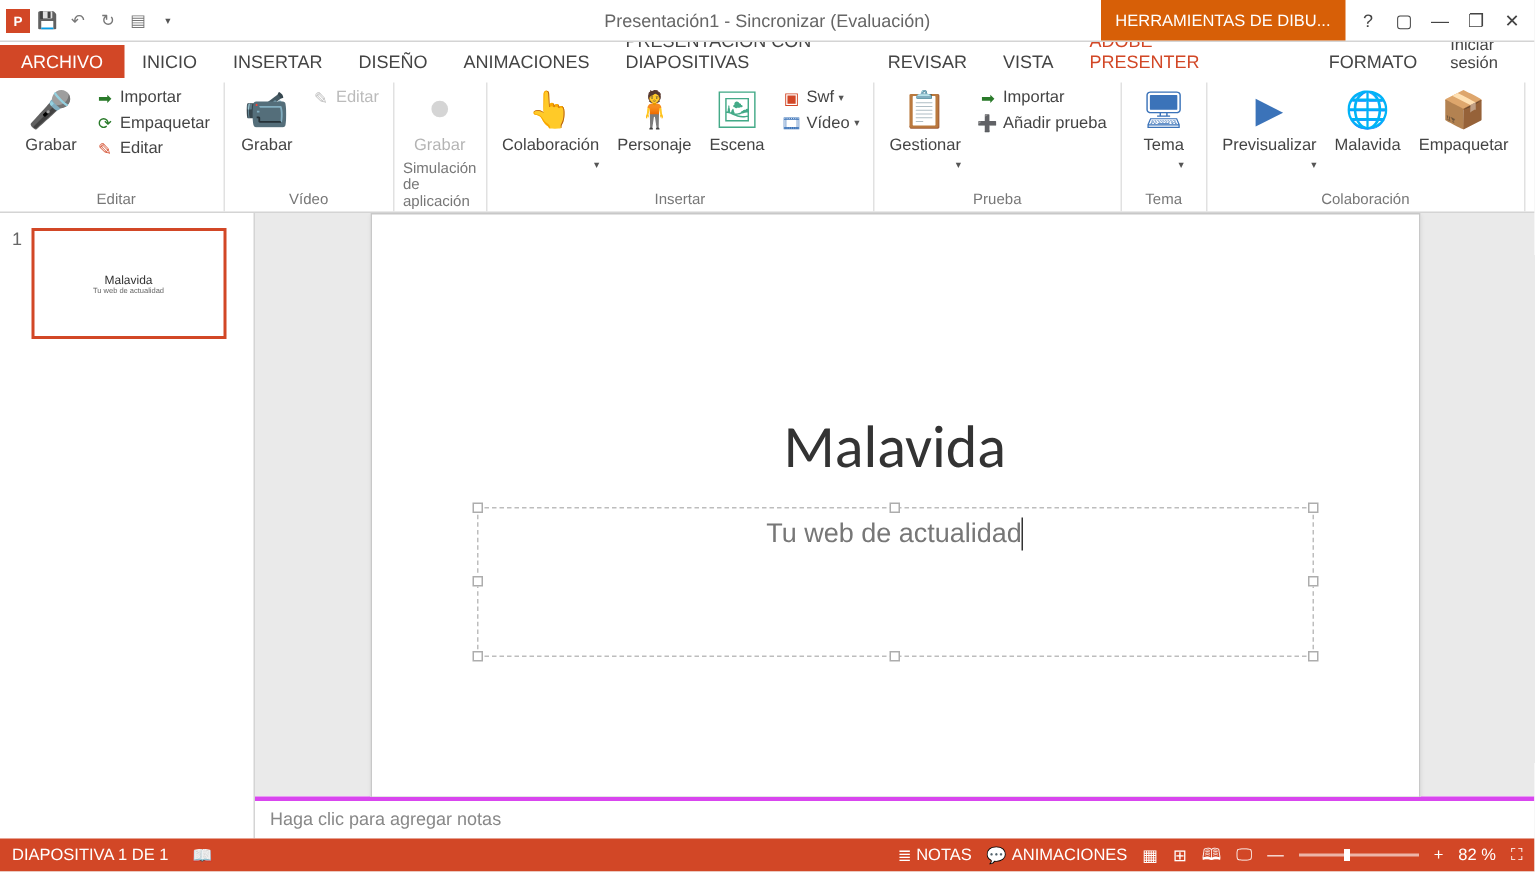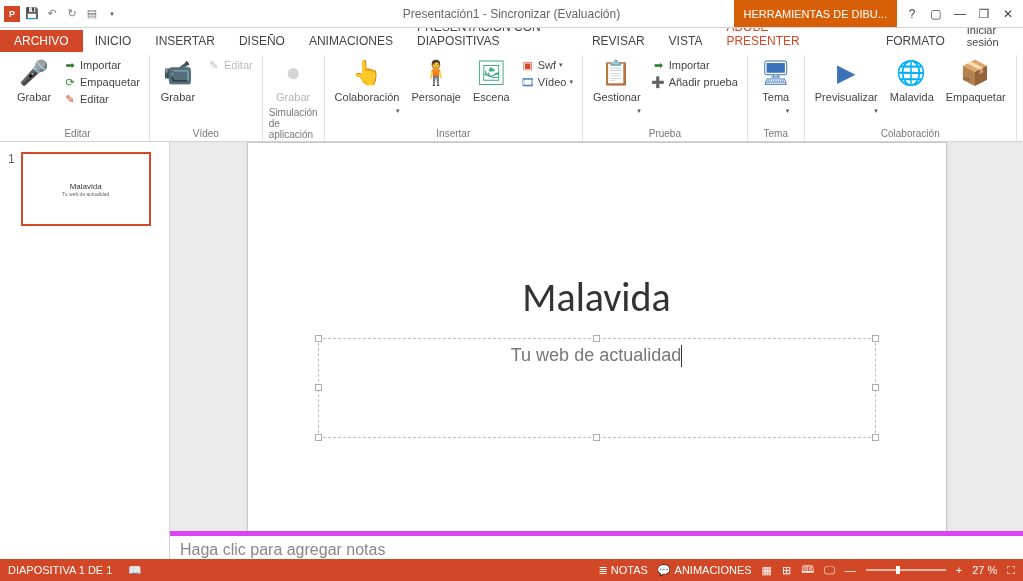--- a/index.html
+++ b/index.html
@@ -44,21 +44,21 @@
 .thumb-sub{font-size:5px;color:#666}
 .canvas-area{flex:1;display:flex;flex-direction:column;background:#eaeaea}
 .canvas-scroll{flex:1;display:flex;align-items:center;justify-content:center;padding:20px;overflow:auto}
 .slide{background:#fff;border:1px solid #c8c8c8;width:700px;height:390px;position:relative;box-shadow:0 1px 3px rgba(0,0,0,0.08)}
 .slide-title{position:absolute;top:130px;left:0;right:0;text-align:center;font-size:40px;font-family:Calibri,sans-serif;color:#333}
 .subtitle-box{position:absolute;top:195px;left:70px;right:70px;height:100px;border:1px dashed #bdbdbd}
 .subtitle-text{text-align:center;font-size:18px;font-family:Calibri,sans-serif;color:#777;padding-top:5px}
 .handle{position:absolute;width:7px;height:7px;border:1px solid #adadad;background:#fff}
 .caret{display:inline-block;border-left:1px solid #333;height:22px;vertical-align:middle;animation:blink 1s infinite}
 @keyframes blink{50%{opacity:0}}
-.notes{height:28px;background:#fff;border-top:5px solid #d946ef;padding:5px 10px;font-size:16px;color:#888}
+.notes{height:28px;background:#fff;border-top:3px solid #d946ef;padding:5px 10px;font-size:12px;color:#888}
 
 .statusbar{height:22px;background:#d24726;color:#fff;display:flex;align-items:center;font-size:11px;padding:0 8px}
 .statusbar .sep{margin:0 8px}
 .statusbar-right{margin-left:auto;display:flex;align-items:center;gap:10px}
 .sbtn{display:flex;align-items:center;gap:3px;cursor:pointer}
 .zoom-slider{width:80px;height:2px;background:rgba(255,255,255,0.6);position:relative}
 .zoom-thumb{position:absolute;left:38%;top:-3px;width:4px;height:8px;background:#fff}
 .p3{width:16px;height:16px;background:#d24726;color:#fff;display:flex;align-items:center;justify-content:center;font-size:9px;font-weight:bold}
 </style>
 </head>
@@ -288,16 +288,16 @@
     <span class="sbtn">💬 <span>ANIMACIONES</span></span>
     <span class="sbtn">▦</span>
     <span class="sbtn">⊞</span>
     <span class="sbtn">🕮</span>
     <span class="sbtn">🖵</span>
     <span class="sbtn">—</span>
     <div class="zoom-slider">
         <div class="zoom-thumb"></div>
       </div>
     <span class="sbtn">+</span>
-    <span>27 %</span>
+    <span>82 %</span>
     <span class="sbtn">⛶</span>
   </div>
 </div>
 
 </body></html>

